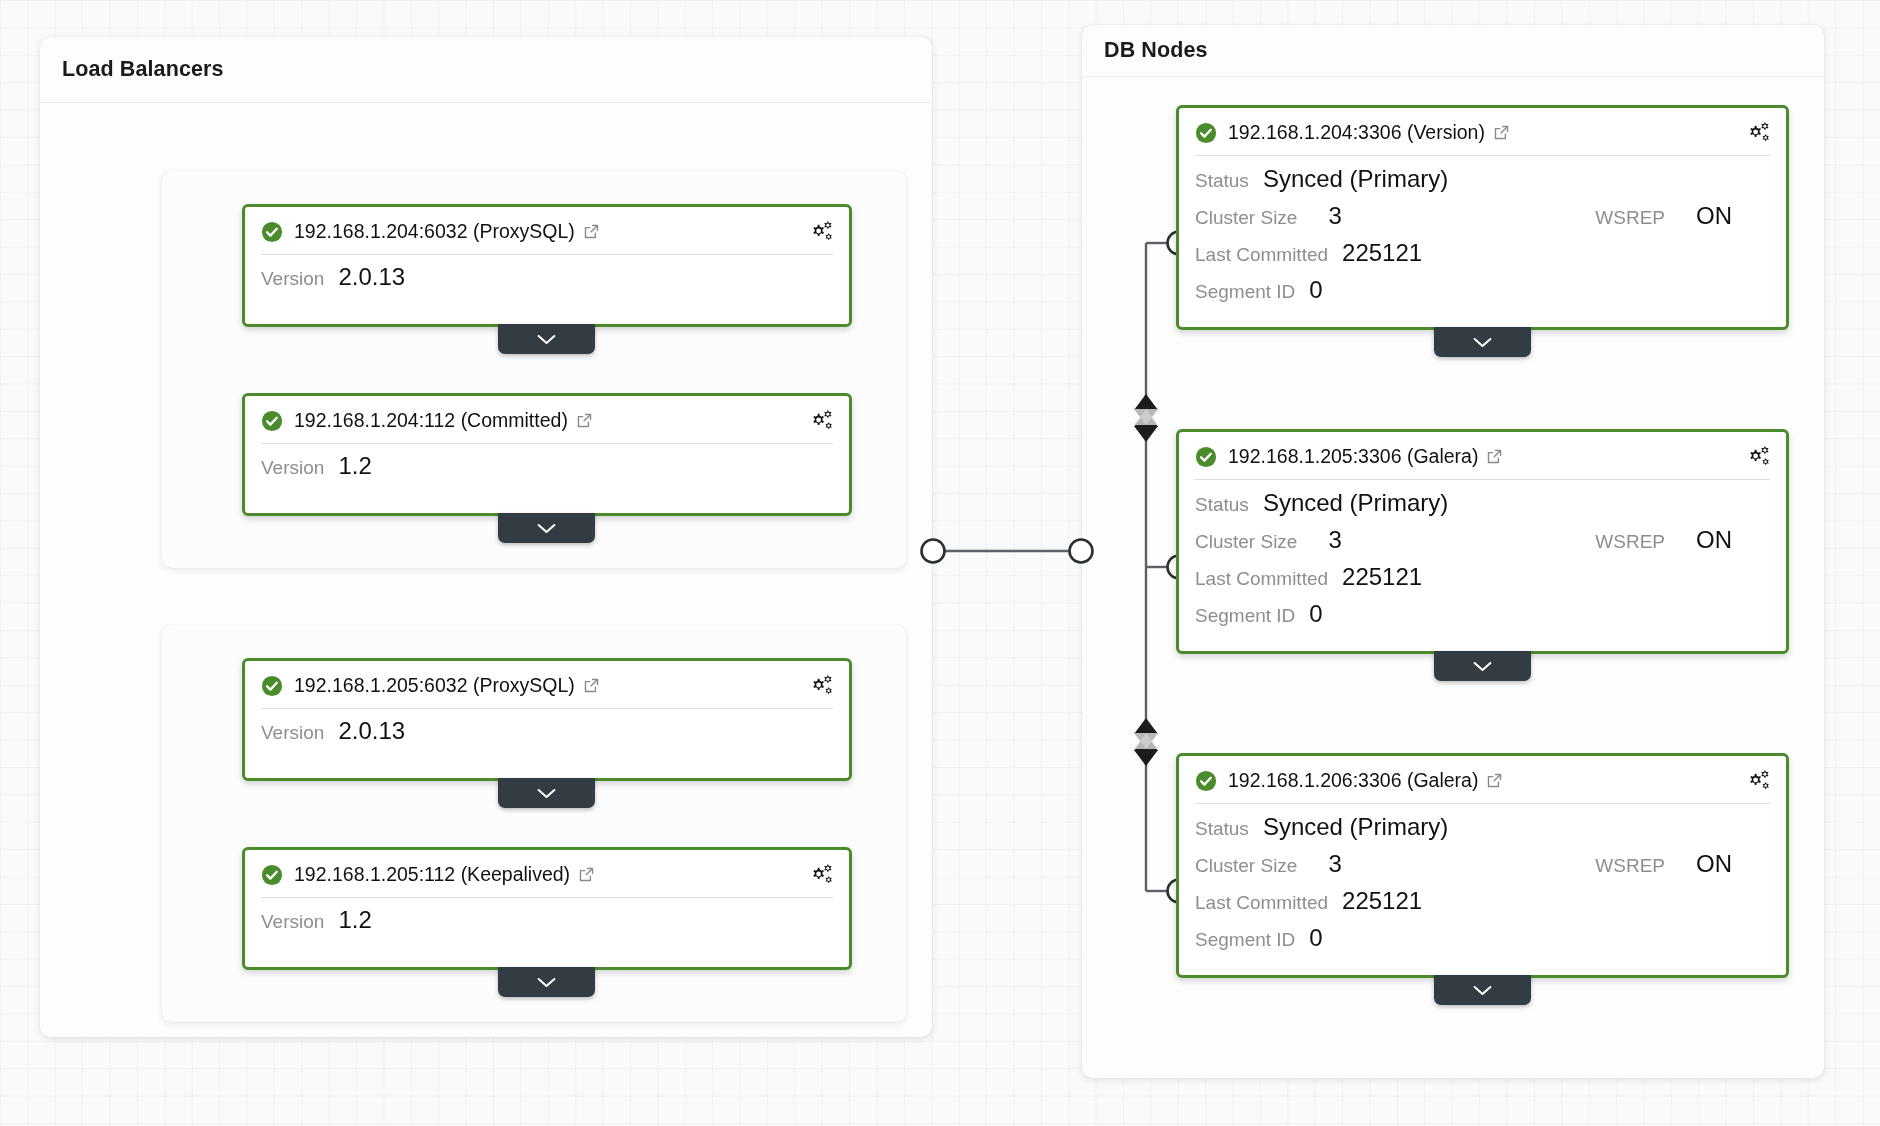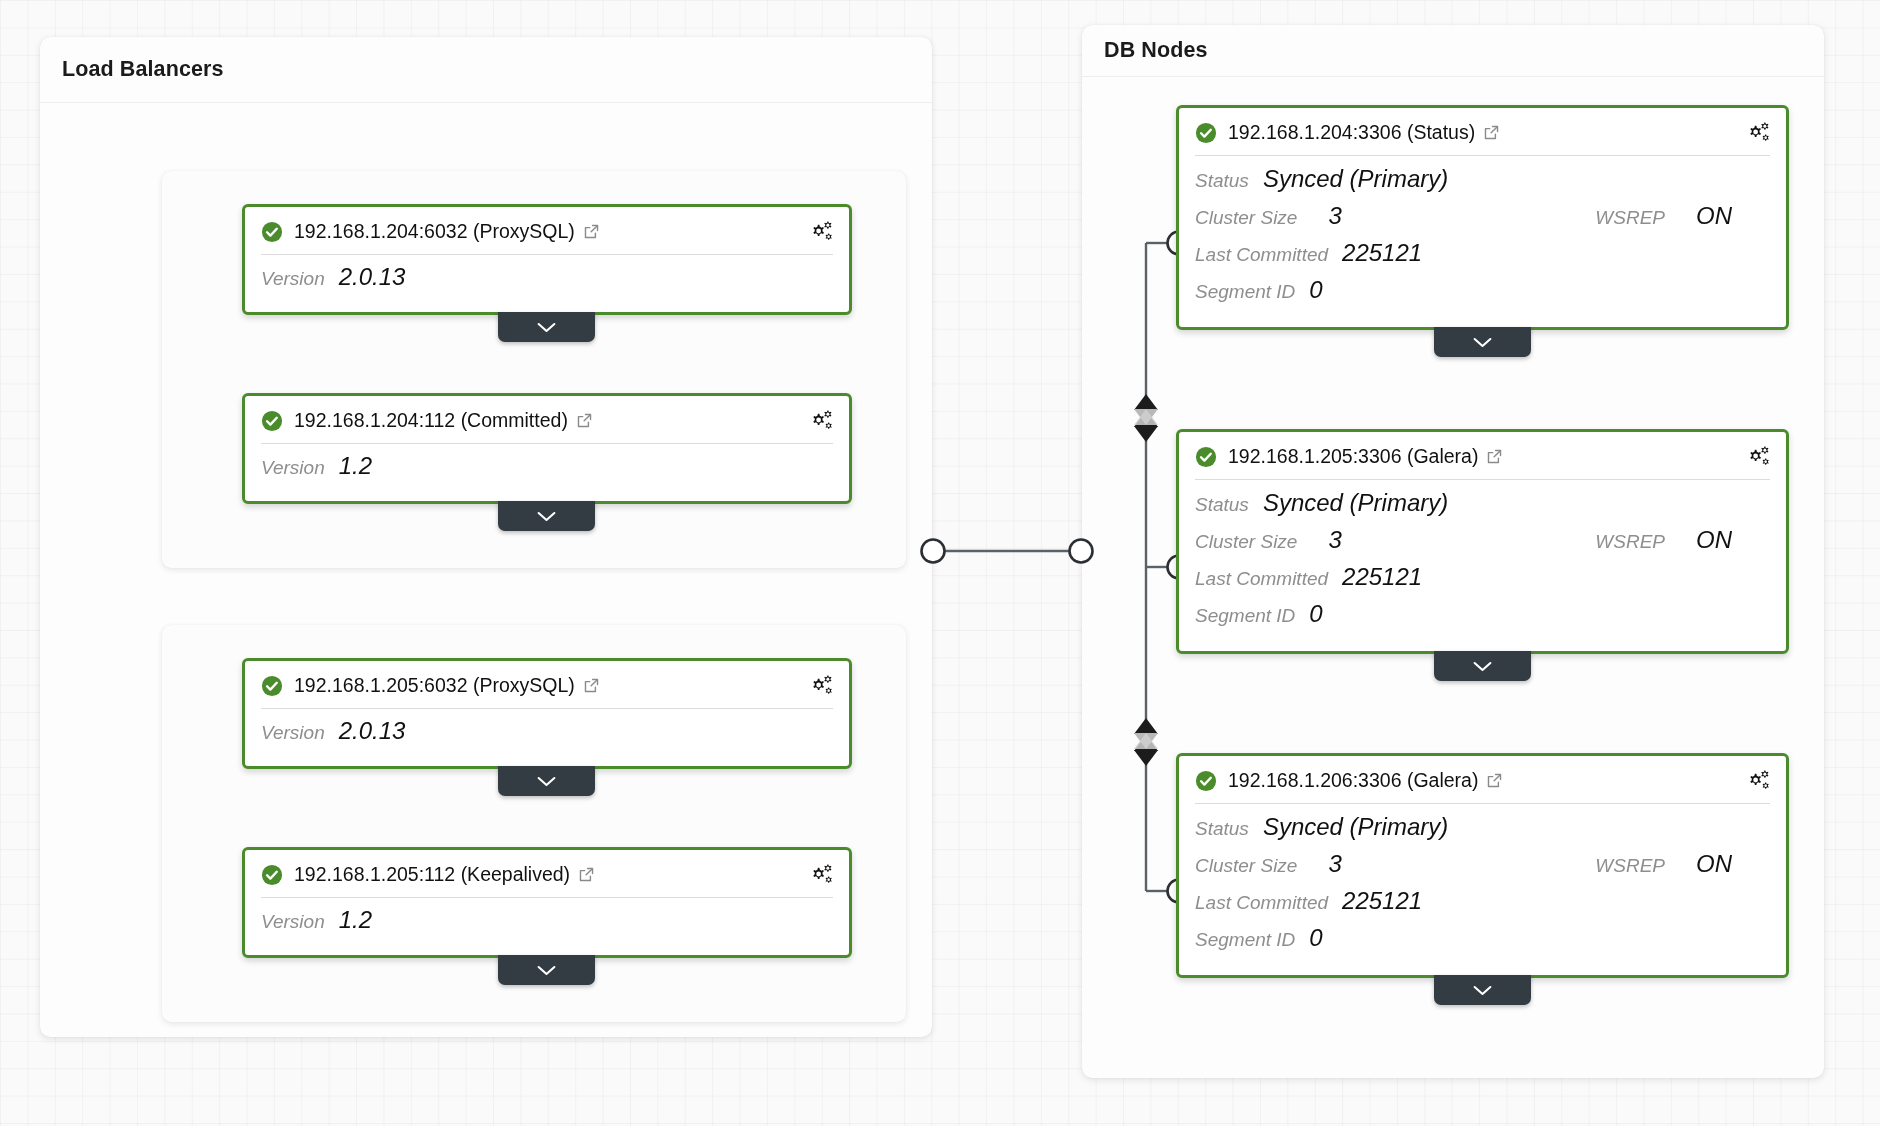--- a/index.html
+++ b/index.html
@@ -102,36 +102,35 @@
     background: #dcdcdc;
     margin: 0 16px;
   }
 
   .node-body { padding: 9px 16px 14px 16px; }
 
   .kv-row {
     display: flex;
     align-items: baseline;
     height: 37px;
-    font-style: italic;
   }
   .kv-label {
     font-size: 19px;
     color: #8e8e8e;
   }
   .kv-value {
     font-size: 24px;
     color: #111111;
     margin-left: 14px;
   }
   .kv-row .kv-pair { display: flex; align-items: baseline; gap: 17px; }
   .kv-row .kv-pair.second { margin-left: auto; padding-right: 38px; }
 
   
-  .lb-body { padding: 8px 16px 16px 16px; }
+  .lb-body { padding: 8px 16px 28px 16px; }
   .lb-body .kv-row { height: 33px; }
 
   
   .expand-tab {
     position: absolute;
     width: 97px;
     height: 30px;
     background: #333c42;
     border-radius: 0 0 7px 7px;
     display: flex;
@@ -358,21 +357,21 @@
     <div class="panel-header">
       <span class="panel-title">DB Nodes</span>
     </div>
 
     <div class="node-card" style="left:94px; top:80px; width:613px;">
       <div class="node-head">
         <svg class="check-icon" viewBox="0 0 24 24">
           <circle cx="12" cy="12" r="11" fill="#4a8b2c"></circle>
           <path d="M6.6 12.3 l3.6 3.6 l7.0 -7.4" fill="none" stroke="#ffffff" stroke-width="2.6" stroke-linecap="round" stroke-linejoin="round"></path>
         </svg>
-        <span class="node-title">192.168.1.204:3306 (Status)</span>
+        <span class="node-title">192.168.1.204:3306 (Version)</span>
         <svg class="ext-icon" viewBox="0 0 24 24">
           <path d="M13.5 3.5 H20.5 V10.5" fill="none" stroke="#8a8a8a" stroke-width="2" stroke-linecap="round" stroke-linejoin="round"></path>
           <path d="M20.2 3.8 L11.5 12.5" fill="none" stroke="#8a8a8a" stroke-width="2" stroke-linecap="round"></path>
           <path d="M17.5 14.5 V20.5 H3.5 V6.5 H9.5" fill="none" stroke="#8a8a8a" stroke-width="2" stroke-linecap="round" stroke-linejoin="round"></path>
         </svg>
         <svg class="gear-icon" viewBox="0 0 26 24">
           <g fill="#111111">
             <path d="M9.2 5.6 l1.6 0 l0.45 2.0 a4.6 4.6 0 0 1 1.5 0.88 l1.95 -0.72 l0.8 1.4 l-1.5 1.36 a4.6 4.6 0 0 1 0 1.75 l1.5 1.36 l-0.8 1.4 l-1.95 -0.72 a4.6 4.6 0 0 1 -1.5 0.88 l-0.45 2.0 l-1.6 0 l-0.45 -2.0 a4.6 4.6 0 0 1 -1.5 -0.88 l-1.95 0.72 l-0.8 -1.4 l1.5 -1.36 a4.6 4.6 0 0 1 0 -1.75 l-1.5 -1.36 l0.8 -1.4 l1.95 0.72 a4.6 4.6 0 0 1 1.5 -0.88 z"></path>
             <circle cx="10" cy="12" r="2.5" fill="#ffffff"></circle>
             <path d="M19.1 2.0 l1.1 0 l0.3 1.3 a3.1 3.1 0 0 1 1.0 0.58 l1.3 -0.48 l0.55 0.95 l-1.0 0.9 a3.1 3.1 0 0 1 0 1.16 l1.0 0.9 l-0.55 0.95 l-1.3 -0.48 a3.1 3.1 0 0 1 -1.0 0.58 l-0.3 1.3 l-1.1 0 l-0.3 -1.3 a3.1 3.1 0 0 1 -1.0 -0.58 l-1.3 0.48 l-0.55 -0.95 l1.0 -0.9 a3.1 3.1 0 0 1 0 -1.16 l-1.0 -0.9 l0.55 -0.95 l1.3 0.48 a3.1 3.1 0 0 1 1.0 -0.58 z"></path>

